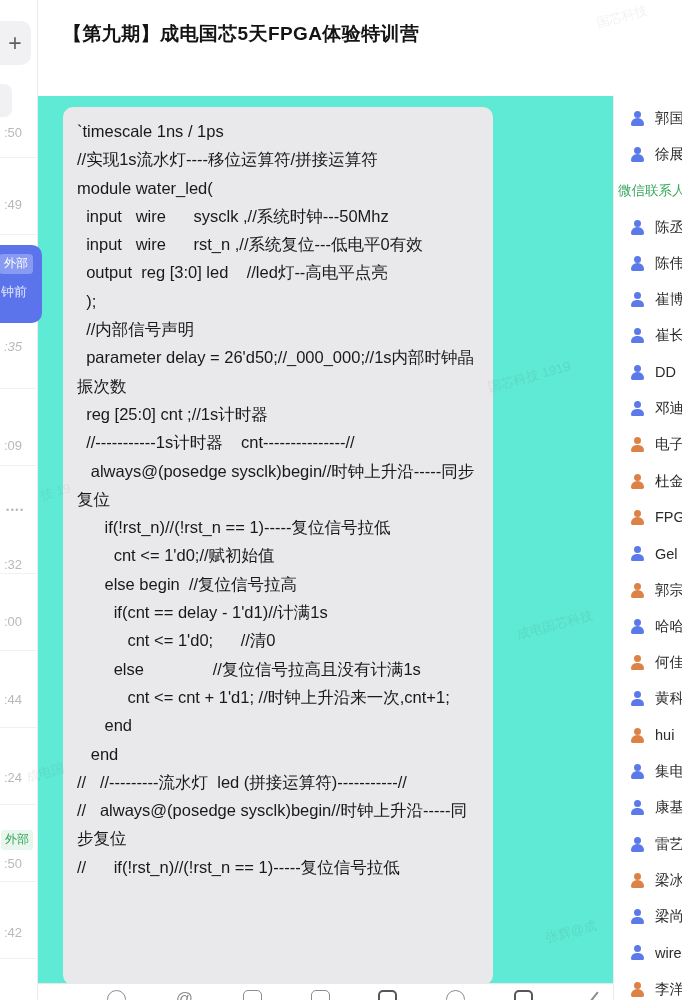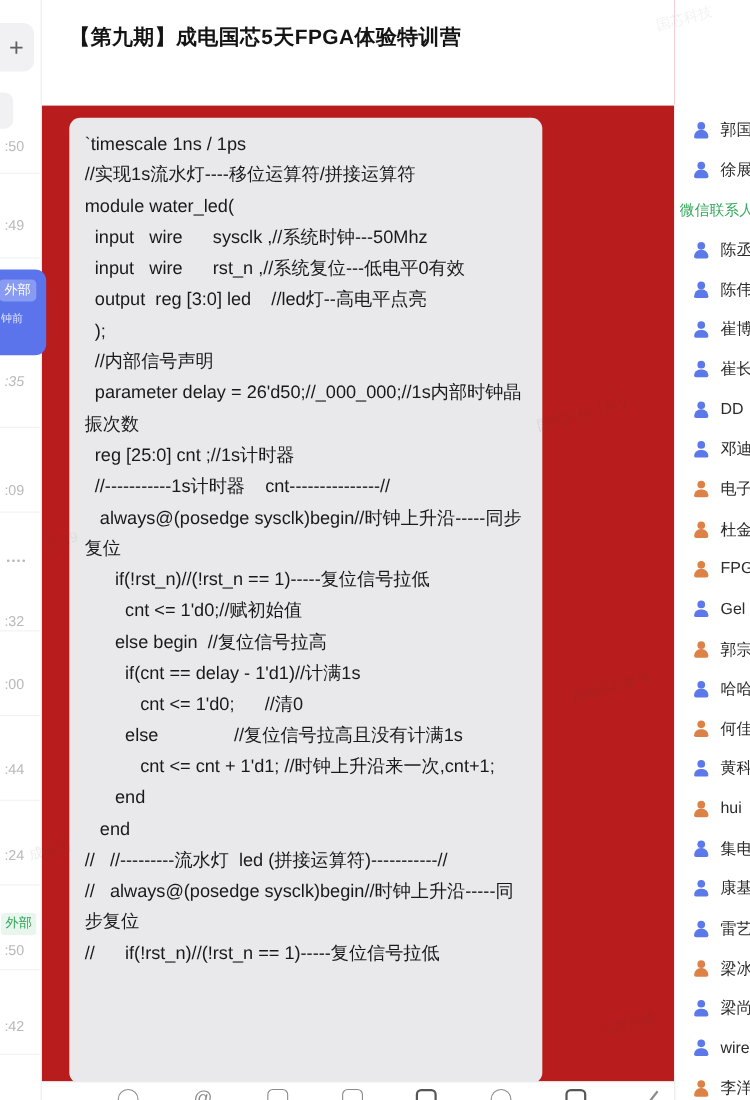--- a/index.html
+++ b/index.html
@@ -16,25 +16,25 @@
     font-size:23px;font-weight:300;line-height:40px;text-align:center;padding:0 0 0 10px;cursor:pointer}
   .avatar-stub{position:absolute;left:-9px;top:84px;width:21px;height:33px;
     background:#f1f1f3;border-radius:8px}
   .cl-time{position:absolute;left:4px;font-size:13px;color:#b9b9b9;white-space:nowrap}
   .cl-dots{position:absolute;left:6px;font-size:9px;letter-spacing:1.5px;color:#b9b9b9}
   .cl-div{position:absolute;left:0;width:37px;height:1px;background:#f1f1f1}
   .sel-item{position:absolute;left:-15px;width:57px;height:78px;background:#5B74EC;
     border-radius:10px;z-index:2}
   .sel-badge{position:absolute;left:14px;top:9px;padding:1px 5px 2px;font-size:12px;
     color:#fff;background:rgba(255,255,255,.28);border-radius:4px;white-space:nowrap}
-  .sel-time{position:absolute;left:16px;top:38px;font-size:10px;color:rgba(255,255,255,.82);white-space:nowrap}
+  .sel-time{position:absolute;left:16px;top:38px;font-size:13px;color:rgba(255,255,255,.82);white-space:nowrap}
   .ext-badge{position:absolute;left:1px;padding:1px 4px 2px;font-size:12px;
     color:#31a357;background:#e8f6ed;border-radius:3px;white-space:nowrap}
   
-  .chatpanel{position:absolute;left:37px;top:0;width:576px;height:1000px;background:#b91c1c}
+  .chatpanel{position:absolute;left:37px;top:0;width:576px;height:1000px;background:#5eead4}
   .chat-header{position:absolute;left:0;top:0;width:576px;height:96px;background:#fff}
   .chat-header h1{margin:21px 0 0 26px;font-size:19px;font-weight:700;color:#141414;letter-spacing:.4px}
   .chat-header p{margin:9px 0 0 26px;font-size:13px;color:#9aa0a6}
   .bubble{position:absolute;left:26px;top:107px;width:430px;height:878px;
     background:#e9e9eb;border-radius:10px;box-sizing:border-box;
     padding:10px 14px;overflow:hidden;z-index:1}
   .bubble pre{margin:0;font-family:"Liberation Sans",sans-serif;font-size:16.5px;
     line-height:28.3px;color:#19191b;white-space:pre-wrap;word-break:break-all}
   
   .toolbar{position:absolute;left:0;top:983px;width:576px;height:17px;

